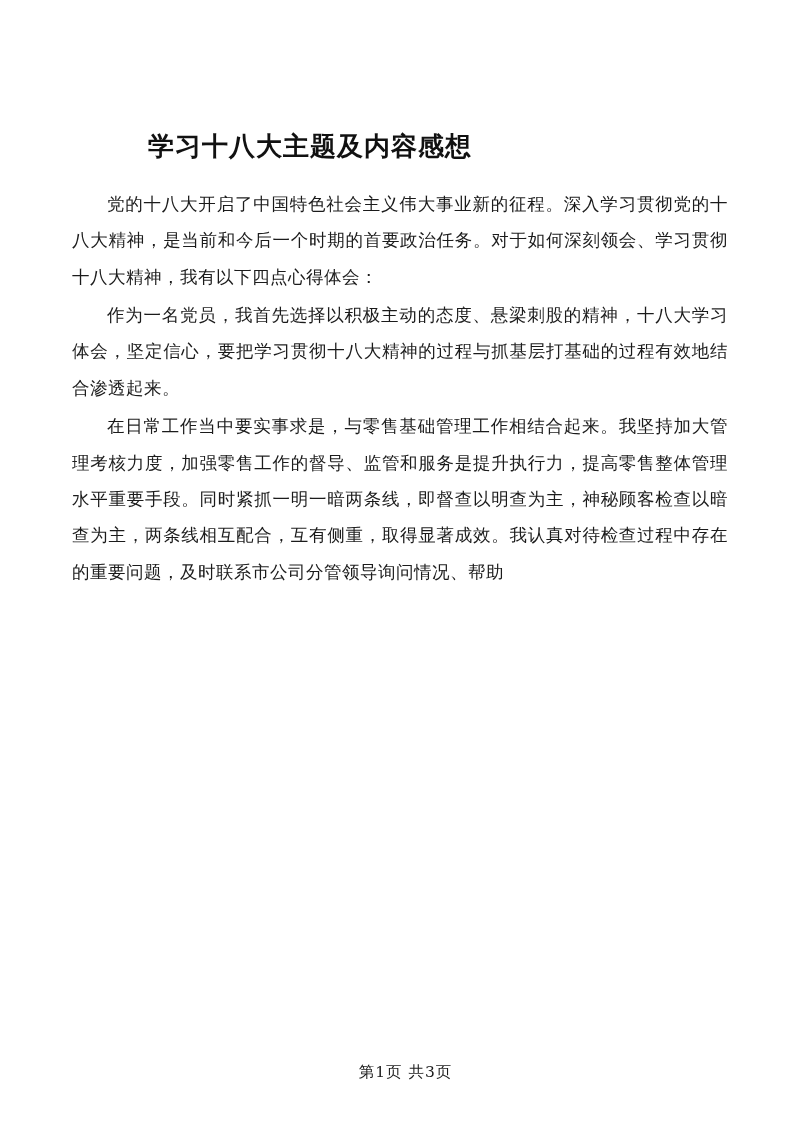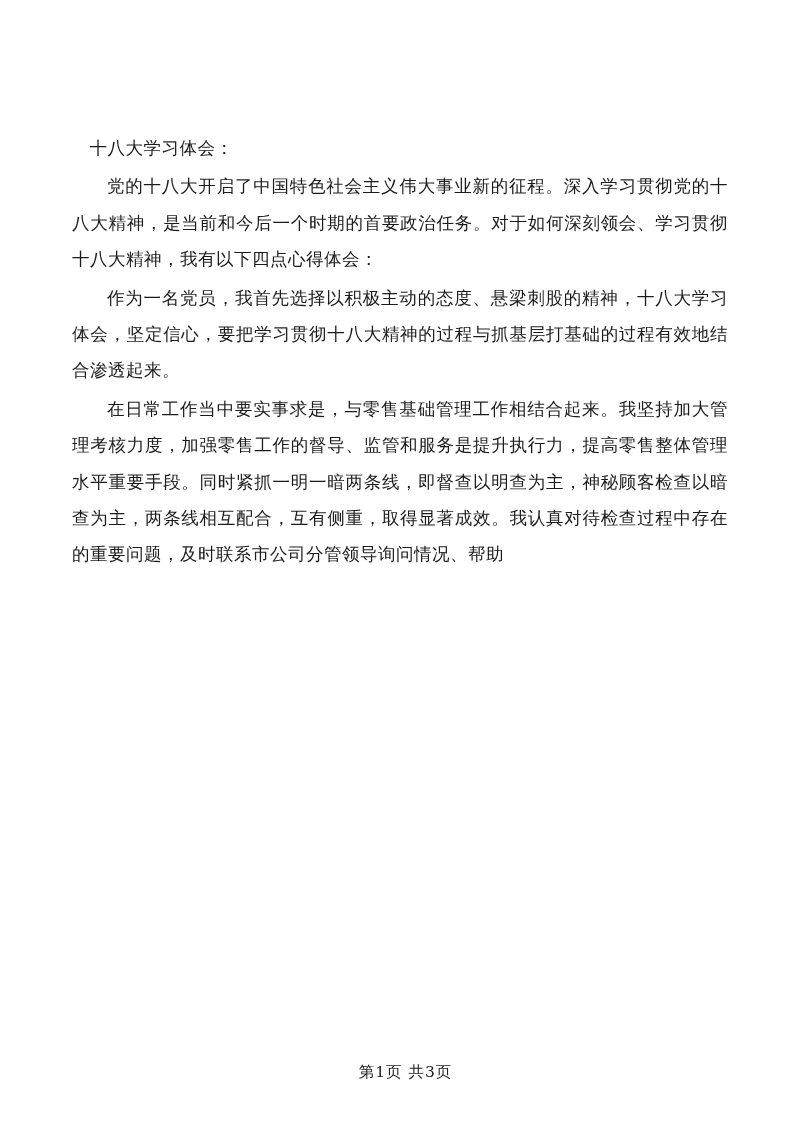--- a/index.html
+++ b/index.html
@@ -61,22 +61,22 @@
   }
   .footer .num {
     font-family: "DejaVu Serif", "Liberation Serif", serif;
   }
 </style>
 </head>
 <body>
 
 <div class="page">
 
+  <h1 class="doc-title">学习十八大主题及内容感想</h1>
 
-  <p class="para indent-1">十八大学习体会：</p>
   <p class="para indent-2">党的十八大开启了中国特色社会主义伟大事业新的征程。深入学习贯彻党的十八大精神，是当前和今后一个时期的首要政治任务。对于如何深刻领会、学习贯彻十八大精神，我有以下四点心得体会：</p>
   <p class="para indent-2">作为一名党员，我首先选择以积极主动的态度、悬梁刺股的精神，十八大学习体会，坚定信心，要把学习贯彻十八大精神的过程与抓基层打基础的过程有效地结合渗透起来。</p>
   <p class="para indent-2">在日常工作当中要实事求是，与零售基础管理工作相结合起来。我坚持加大管理考核力度，加强零售工作的督导、监管和服务是提升执行力，提高零售整体管理水平重要手段。同时紧抓一明一暗两条线，即督查以明查为主，神秘顾客检查以暗查为主，两条线相互配合，互有侧重，取得显著成效。我认真对待检查过程中存在的重要问题，及时联系市公司分管领导询问情况、帮助</p>
 
   <div class="footer">
     <span class="num">第1页 共3页</span>
   </div>
 
 </div>
 

